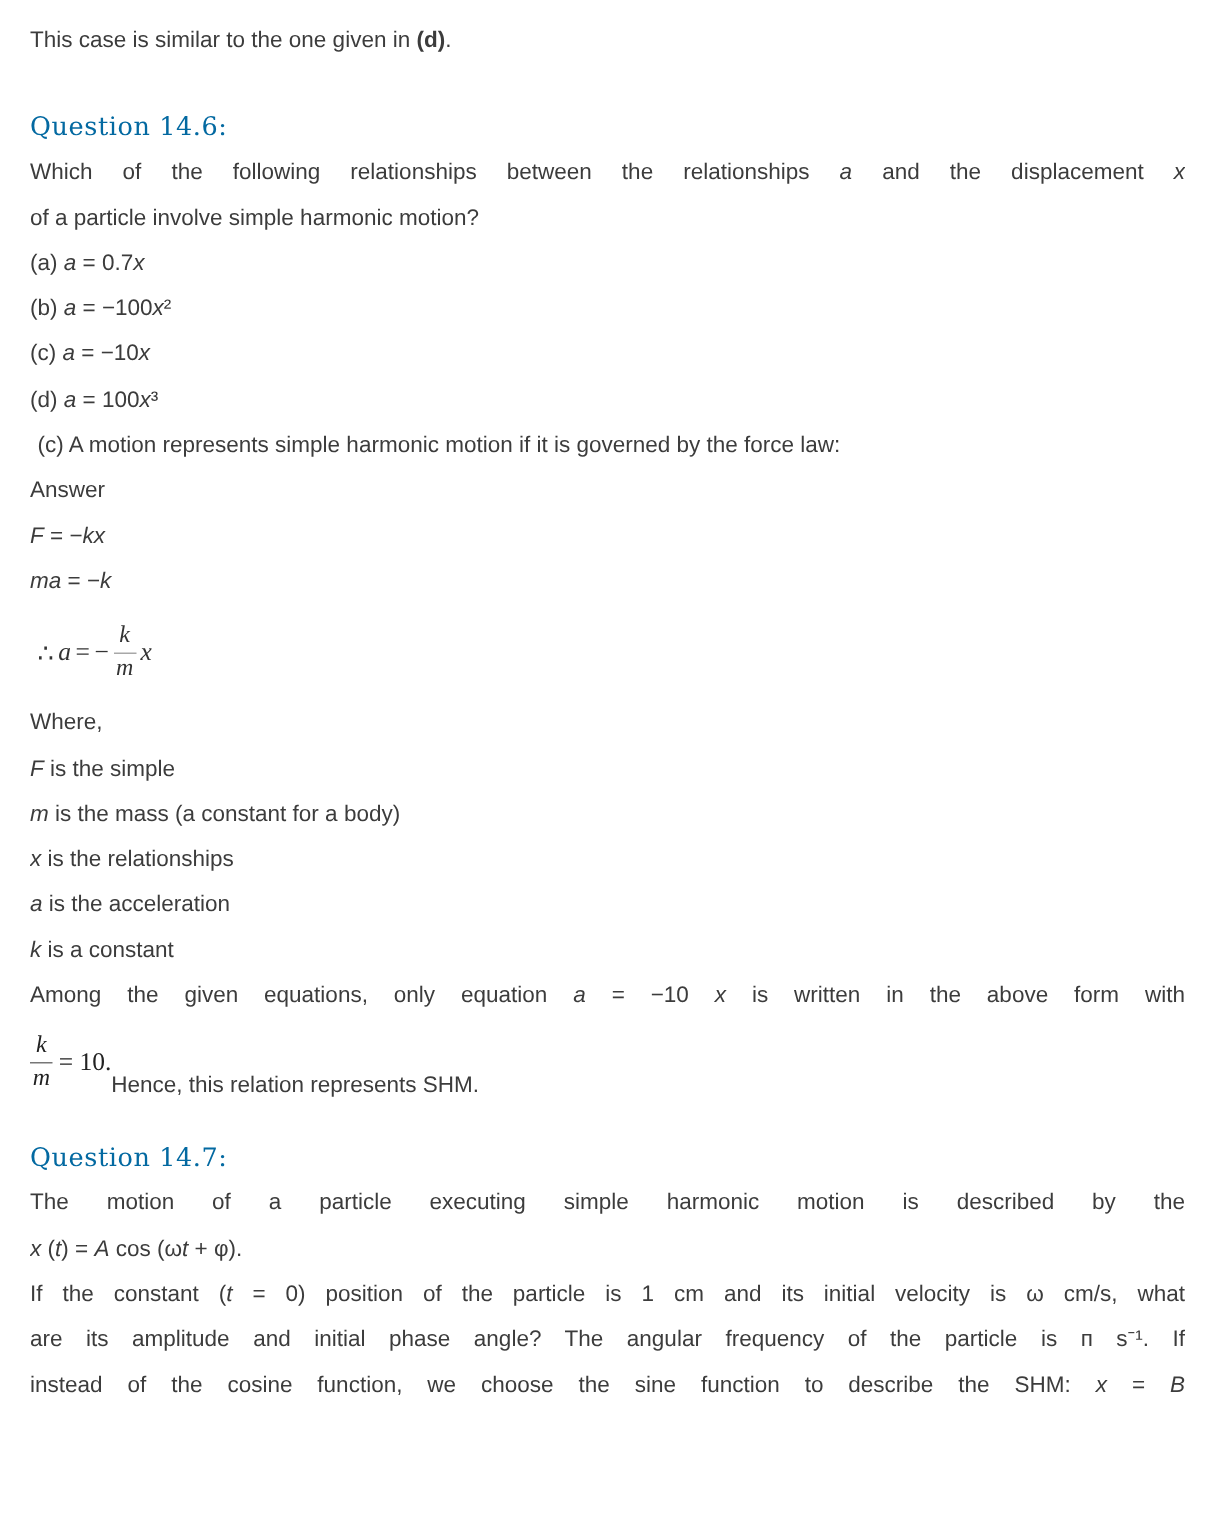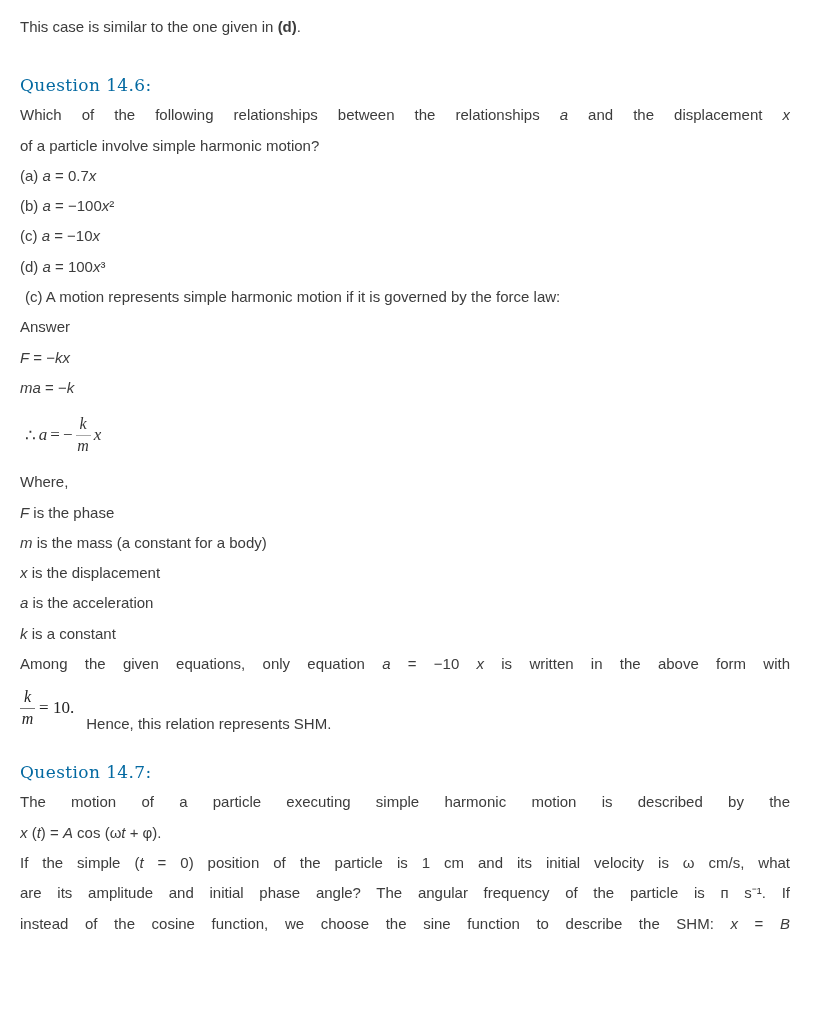--- a/index.html
+++ b/index.html
@@ -82,21 +82,20 @@
     align-items: center;
     gap: 4px;
     font-family: "Liberation Serif", serif;
     font-size: 17px;
     color: #222222;
   }
   .formula2-row .fr2 .frac { font-style: italic; }
   .formula2-row .fr2 .frac .num { border-bottom-color: #777777; }
   .hence {
     align-self: flex-end;
-    margin-left: 12px;
     margin-bottom: -2px;
     height: 30.3px;
     line-height: 30.3px;
     font-size: 15px;
     color: #3c3c3c;
   }
 </style>
 </head>
 <body>
 
@@ -126,40 +125,40 @@
     <span class="upright">=</span>
     <span class="upright">−</span>
     <span class="frac">
       <span class="num">k</span>
       <span class="den">m</span>
     </span>
     <span>x</span>
   </div>
 
   <div class="ln"><span>Where,</span></div>
-  <div class="ln"><span class="it">F</span><span> is the phase</span></div>
+  <div class="ln"><span class="it">F</span><span> is the simple</span></div>
   <div class="ln"><span class="it">m</span><span> is the mass (a constant for a body)</span></div>
-  <div class="ln"><span class="it">x</span><span> is the displacement</span></div>
+  <div class="ln"><span class="it">x</span><span> is the relationships</span></div>
   <div class="ln"><span class="it">a</span><span> is the acceleration</span></div>
   <div class="ln"><span class="it">k</span><span> is a constant</span></div>
 
   <div class="ln just"><span>Among the given equations, only equation </span><span class="it">a</span><span> = −10 </span><span class="it">x</span><span> is written in the above form with</span></div>
 
   <div class="formula2-row">
     <span class="fr2">
       <span class="frac">
         <span class="num">k</span>
         <span class="den">m</span>
       </span>
       <span>= 10.</span>
     </span>
     <span class="hence">Hence, this relation represents SHM.</span>
   </div>
 
   <div class="qhead second">Question 14.7:</div>
 
   <div class="ln just"><span>The motion of a particle executing simple harmonic motion is described by the</span></div>
   <div class="ln"><span class="it">x</span><span> (</span><span class="it">t</span><span>) = </span><span class="it">A</span><span> cos (ω</span><span class="it">t</span><span> + φ).</span></div>
-  <div class="ln just"><span>If the simple (</span><span class="it">t</span><span> = 0) position of the particle is 1 cm and its initial velocity is ω cm/s, what</span></div>
+  <div class="ln just"><span>If the constant (</span><span class="it">t</span><span> = 0) position of the particle is 1 cm and its initial velocity is ω cm/s, what</span></div>
   <div class="ln just"><span>are its amplitude and initial phase angle? The angular frequency of the particle is п s⁻¹. If</span></div>
   <div class="ln just"><span>instead of the cosine function, we choose the sine function to describe the SHM: </span><span class="it">x</span><span> = </span><span class="it">B</span></div>
 
 </div>
 
 </body></html>

